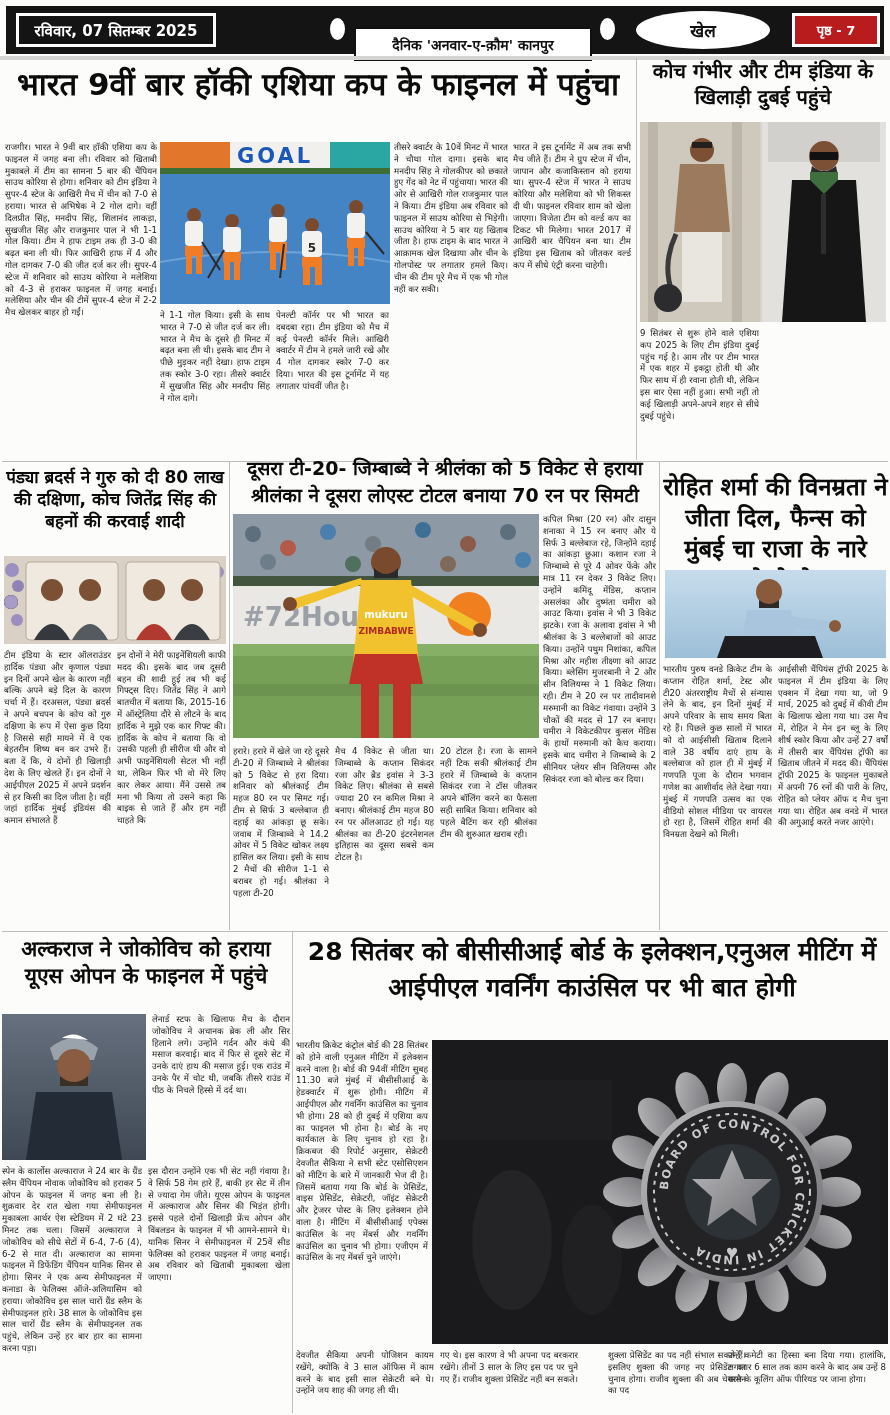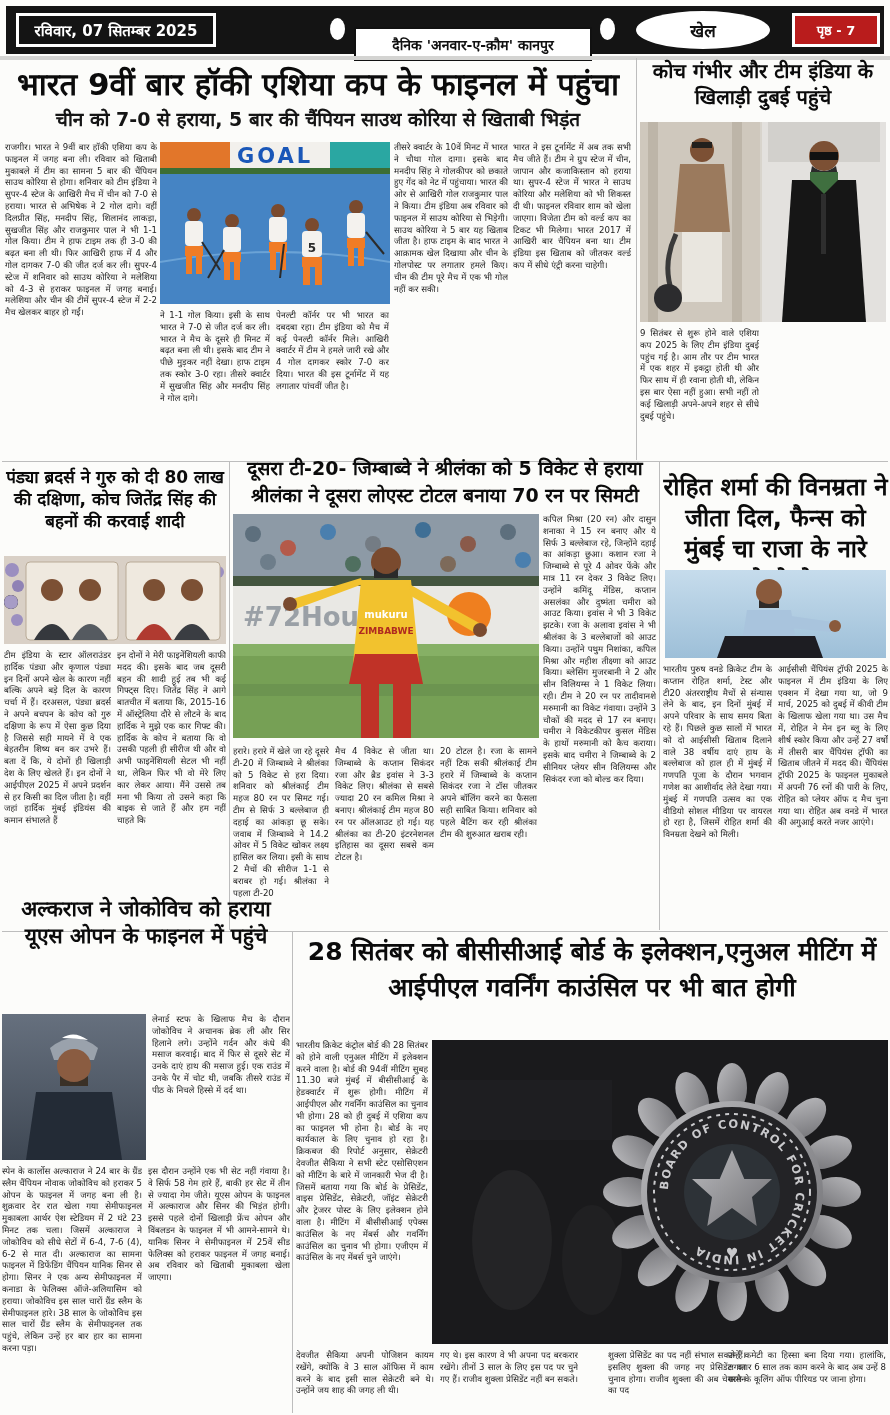--- a/index.html
+++ b/index.html
@@ -45,21 +45,20 @@
   <div class="abs wdot" style="left:600px;top:18px;width:15px;height:22px;"></div>
   <div class="abs ellipse" style="left:636px;top:11px;width:134px;height:38px;">
     <span style="font-size:17px;">खेल</span>
   </div>
   <div class="abs hbox" style="left:792px;top:13px;width:88px;height:34px;background:#b91c1c;">
     <div class="inner" style="font-size:13px;">पृष्ठ - 7</div>
   </div>
   <div class="abs" style="left:0;top:56px;width:890px;height:4px;background:#d4d4d2;"></div>
 
   <div class="abs head-xl" style="left:2px;top:62px;width:632px;height:44px;font-size:31px;">भारत 9वीं बार हॉकी एशिया कप के फाइनल में पहुंचा</div>
-  <div class="abs subhead" style="left:2px;top:106px;width:632px;height:28px;font-size:19px;">चीन को 7-0 से हराया, 5 बार की चैंपियन साउथ कोरिया से खिताबी भिड़ंत</div>
 
   <div class="abs btxt" style="left:5px;top:142px;width:152px;height:318px;">राजगीर। भारत ने 9वीं बार हॉकी एशिया कप के फाइनल में जगह बना ली। रविवार को खिताबी मुकाबले में टीम का सामना 5 बार की चैंपियन साउथ कोरिया से होगा। शनिवार को टीम इंडिया ने सुपर-4 स्टेज के आखिरी मैच में चीन को 7-0 से हराया। भारत से अभिषेक ने 2 गोल दागे। वहीं दिलप्रीत सिंह, मनदीप सिंह, शिलानंद लाकड़ा, सुखजीत सिंह और राजकुमार पाल ने भी 1-1 गोल किया। टीम ने हाफ टाइम तक ही 3-0 की बढ़त बना ली थी। फिर आखिरी हाफ में 4 और गोल दागकर 7-0 की जीत दर्ज कर ली। सुपर-4 स्टेज में शनिवार को साउथ कोरिया ने मलेशिया को 4-3 से हराकर फाइनल में जगह बनाई। मलेशिया और चीन की टीमें सुपर-4 स्टेज में 2-2 मैच खेलकर बाहर हो गईं।</div>
 
   <div class="abs photo" style="left:160px;top:142px;width:230px;height:162px;">
     <svg width="230" height="162" viewBox="0 0 230 162">
       <rect x="0" y="0" width="230" height="162" fill="#4584c4"></rect>
       <rect x="0" y="0" width="70" height="26" fill="#e2762a"></rect>
       <rect x="70" y="0" width="100" height="26" fill="#f2f0ec"></rect>
       <rect x="170" y="0" width="60" height="26" fill="#2aa7a2"></rect>
       <text x="115" y="21" text-anchor="middle" font-size="21" font-weight="bold" fill="#1a57b8" letter-spacing="3">GOAL</text>
@@ -250,21 +249,21 @@
         <circle cx="170" cy="56" r="6" fill="#8a5a3c"></circle>
         <path d="M60 66 L150 66 L158 88 L52 88 Z" fill="#1d1d22"></path>
       </g>
     </svg>
   </div>
   <div class="abs btxt" style="left:663px;top:664px;width:109px;height:266px;">भारतीय पुरुष वनडे क्रिकेट टीम के कप्तान रोहित शर्मा, टेस्ट और टी20 अंतरराष्ट्रीय मैचों से संन्यास लेने के बाद, इन दिनों मुंबई में अपने परिवार के साथ समय बिता रहे हैं। पिछले कुछ सालों में भारत को दो आईसीसी खिताब दिलाने वाले 38 वर्षीय दाएं हाथ के बल्लेबाज को हाल ही में मुंबई में गणपति पूजा के दौरान भगवान गणेश का आशीर्वाद लेते देखा गया। मुंबई में गणपति उत्सव का एक वीडियो सोशल मीडिया पर वायरल हो रहा है, जिसमें रोहित शर्मा की विनम्रता देखने को मिली।</div>
   <div class="abs btxt" style="left:778px;top:664px;width:110px;height:266px;">आईसीसी चैंपियंस ट्रॉफी 2025 के फाइनल में टीम इंडिया के लिए एक्शन में देखा गया था, जो 9 मार्च, 2025 को दुबई में कीवी टीम के खिलाफ खेला गया था। उस मैच में, रोहित ने मेन इन ब्लू के लिए शीर्ष स्कोर किया और उन्हें 27 वर्षों में तीसरी बार चैंपियंस ट्रॉफी का खिताब जीतने में मदद की। चैंपियंस ट्रॉफी 2025 के फाइनल मुकाबले में अपनी 76 रनों की पारी के लिए, रोहित को प्लेयर ऑफ द मैच चुना गया था। रोहित अब वनडे में भारत की अगुआई करते नजर आएंगे।</div>
 
   <div class="abs rule" style="left:2px;top:931px;width:886px;height:1px;"></div>
 
-  <div class="abs head-l" style="left:2px;top:896px;width:288px;font-size:21px;">अल्कराज ने जोकोविच को हराया यूएस ओपन के फाइनल में पहुंचे</div>
+  <div class="abs head-l" style="left:2px;top:936px;width:288px;font-size:21px;">अल्कराज ने जोकोविच को हराया यूएस ओपन के फाइनल में पहुंचे</div>
   <div class="abs photo" style="left:2px;top:1014px;width:144px;height:146px;">
     <svg width="144" height="146" viewBox="0 0 144 146">
       <defs>
           <linearGradient id="tbg" x1="0" y1="0" x2="0" y2="1">
             <stop offset="0" stop-color="#66707e"></stop>
             <stop offset="1" stop-color="#3f4854"></stop>
           </linearGradient>
         </defs>
       <rect width="144" height="146" fill="url(#tbg)"></rect>
       <g>

